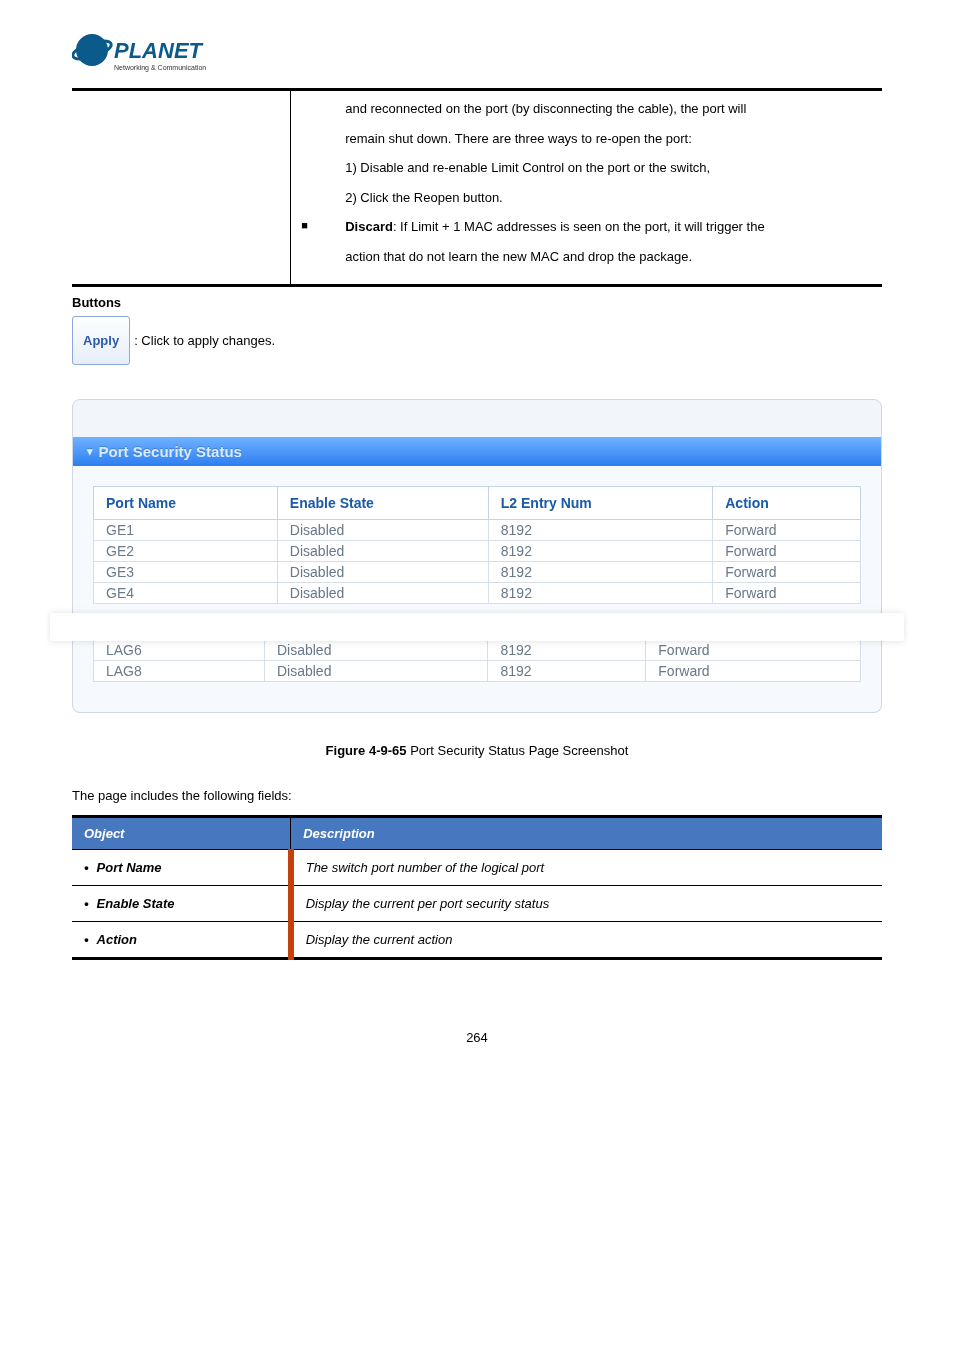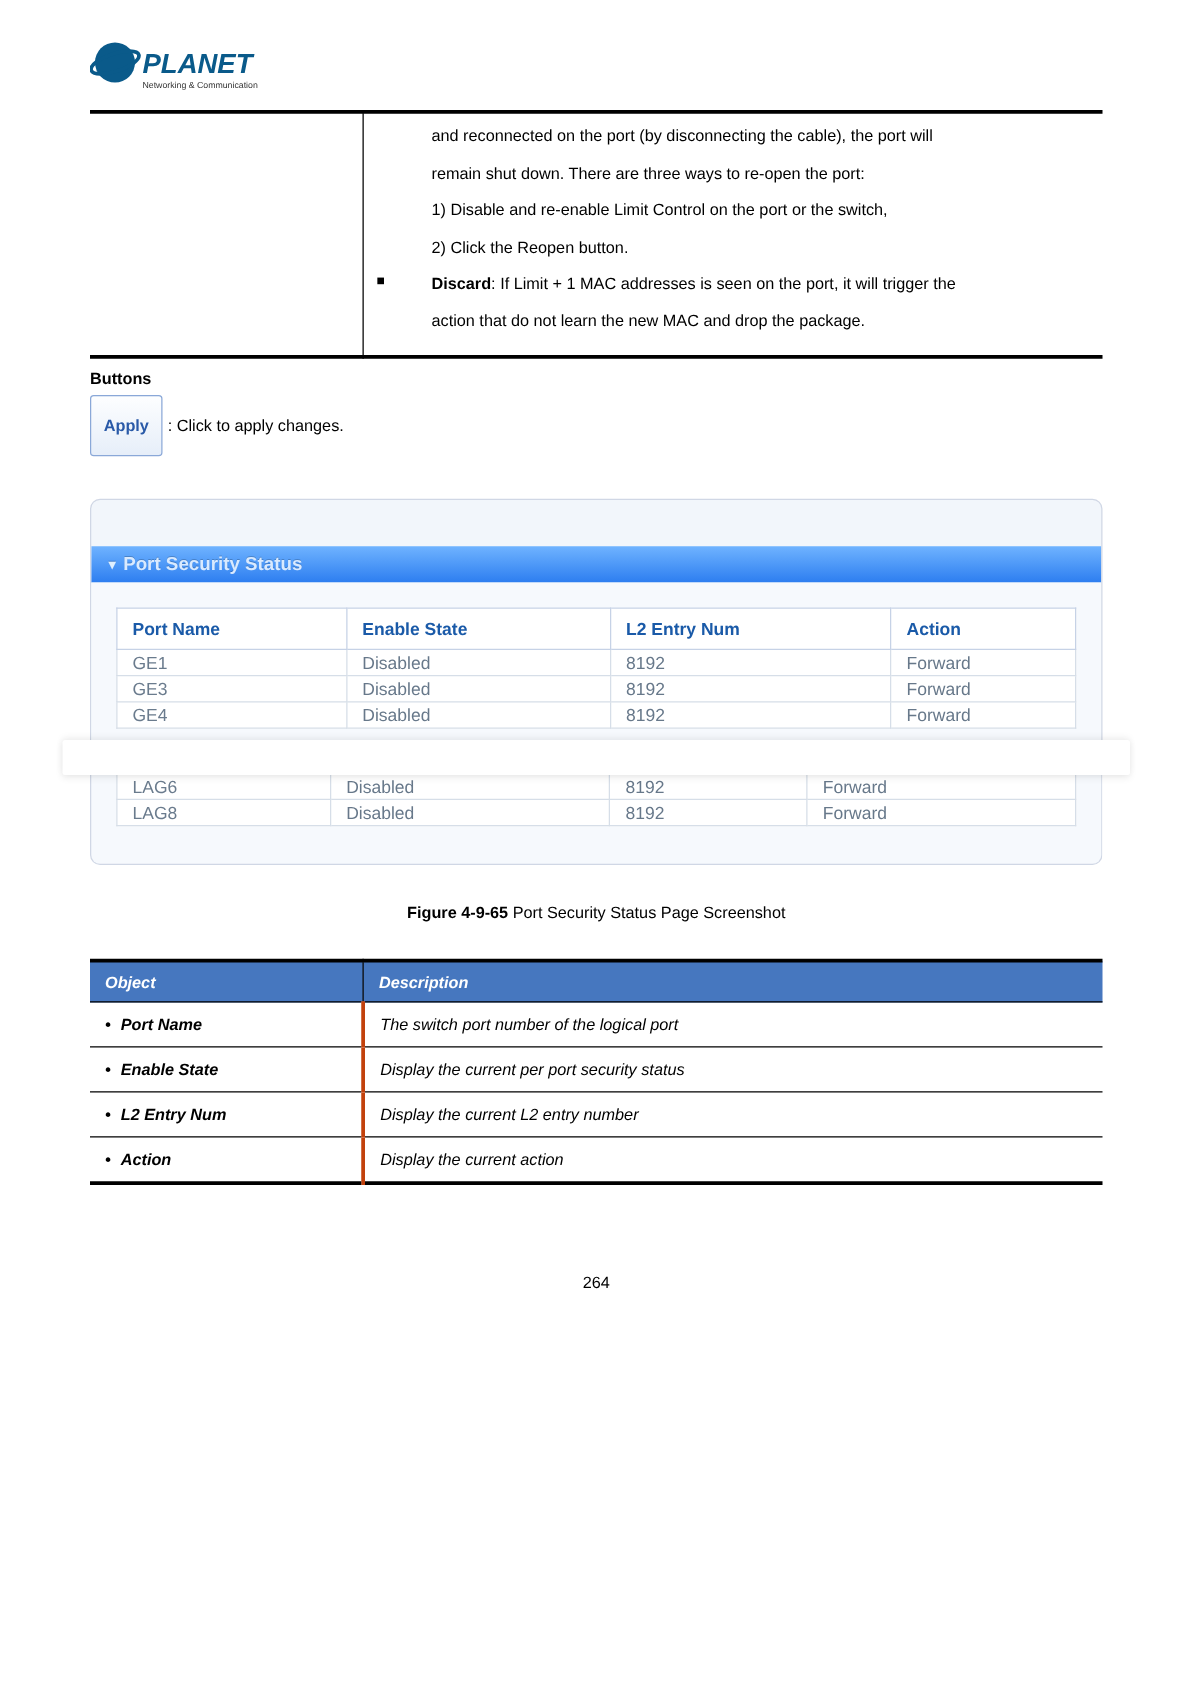--- a/index.html
+++ b/index.html
@@ -150,21 +150,21 @@
     text-align: left;
     padding: 8px 12px;
     font-weight: bold;
     border-right: 1px solid #000;
     border-bottom: 1px solid #000;
   }
   .obj-table th:last-child { border-right: none; }
   .obj-table td {
     padding: 10px 12px;
     border-top: 1px solid #000;
-    border-right: 3px solid #c2410c;
+    border-right: 6px solid #c2410c;
     vertical-align: middle;
   }
   .obj-table td:last-child { border-right: none; }
   .obj-col { width: 27%; font-weight: bold; }
   .obj-col .dot { margin-right: 8px; }
 
   .page-num {
     text-align: center;
     margin-top: 70px;
     font-size: 13px;
@@ -223,20 +223,26 @@
             <tr>
               <th>Port Name</th>
               <th>Enable State</th>
               <th>L2 Entry Num</th>
               <th>Action</th>
             </tr>
           </thead>
           <tbody id="top-rows">
               <tr>
                 <td class="portname">GE1</td>
+                <td>Disabled</td>
+                <td>8192</td>
+                <td>Forward</td>
+              </tr>
+              <tr>
+                <td class="portname">GE2</td>
                 <td>Disabled</td>
                 <td>8192</td>
                 <td>Forward</td>
               </tr>
               <tr>
                 <td class="portname">GE3</td>
                 <td>Disabled</td>
                 <td>8192</td>
                 <td>Forward</td>
               </tr>
@@ -268,42 +274,39 @@
             </tr>
           </tbody>
       </table>
     </div>
   </div>
 
   <div class="figure-caption">
     <b>Figure 4-9-65</b><span> Port Security Status Page Screenshot</span>
   </div>
 
+  <div class="fields-intro">The page includes the following fields:</div>
 
   <table class="obj-table">
     <thead>
       <tr>
         <th class="obj-col">Object</th>
         <th>Description</th>
       </tr>
     </thead>
     <tbody id="obj-rows">
         <tr>
           <td class="obj-col"><span class="dot">•</span>Port Name</td>
           <td>The switch port number of the logical port</td>
         </tr>
         <tr>
           <td class="obj-col"><span class="dot">•</span>Enable State</td>
           <td>Display the current per port security status</td>
         </tr>
         <tr>
-          <td class="obj-col"><span class="dot">•</span>L2 Entry Num</td>
-          <td>Display the current L2 entry number</td>
-        </tr>
-        <tr>
           <td class="obj-col"><span class="dot">•</span>Action</td>
           <td>Display the current action</td>
         </tr>
       </tbody>
   </table>
 
   <div class="page-num">264</div>
 
 </div>
 

